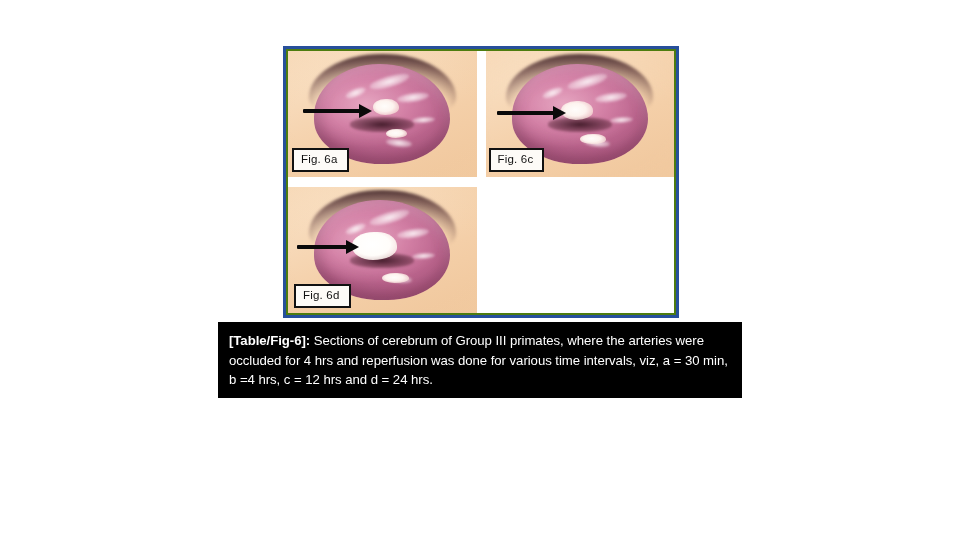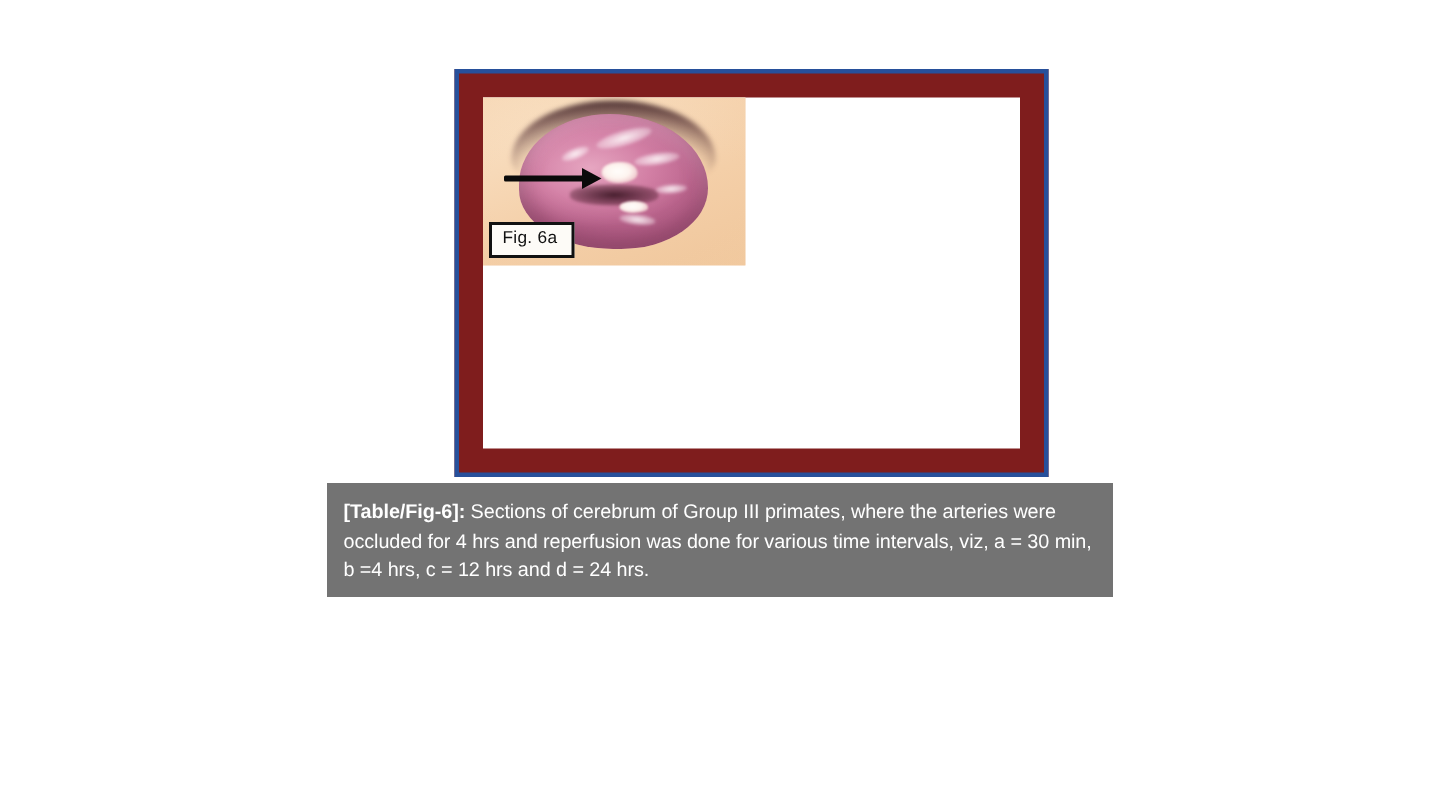--- a/index.html
+++ b/index.html
@@ -17,23 +17,22 @@
 
   
   #figure-panel {
     position: absolute;
     left: 283px;
     top: 46px;
     width: 396px;
     height: 272px;
     box-sizing: border-box;
     border: 3px solid #27509B;
-    background: #7f1d1d;
-    padding: 16px;
-    margin-left: 20px;
+    background: #4d7c0f;
+    padding: 2px;
   }
 
   #panel-grid {
     width: 100%;
     height: 100%;
     display: grid;
     grid-template-columns: 1fr 1fr;
     grid-template-rows: 1fr 1fr;
     column-gap: 9px;
     row-gap: 10px;
@@ -156,21 +155,21 @@
   }
 
   
   #caption-bar {
     position: absolute;
     left: 218px;
     top: 322px;
     width: 524px;
     height: 76px;
     box-sizing: border-box;
-    background: #737373;
+    background: #000000;
     padding: 9px 14px 8px 11px;
   }
   #caption-text {
     color: #ffffff;
     font-family: "Liberation Sans", sans-serif;
     font-size: 13.2px;
     line-height: 19.5px;
     letter-spacing: -0.05px;
   }
   #caption-text .lead { font-weight: bold; }
@@ -195,21 +194,60 @@
         <div class="lesion" style="left:52%; top:62%; width:11%; height:7%;"></div>
       </div>
       <div class="arrow" style="left:8%; top:42%; width:40%; height:14px;">
         <div class="shaft" style="width:78%;"></div>
         <div class="head" style="left:74%;"></div>
       </div>
       <div class="fig-tag" style="left:4px; bottom:5px;">Fig. 6a</div>
     </div>
 
 
-
+    <div class="figure-cell">
+      <div class="specimen-photo">
+        <div class="specimen-rim"></div>
+        <div class="specimen-body"></div>
+        <div class="specimen-fissure"></div>
+        <div class="gloss g1"></div>
+        <div class="gloss g2"></div>
+        <div class="gloss g3"></div>
+        <div class="gloss g4"></div>
+        <div class="gloss g5"></div>
+        <div class="lesion" style="left:40%; top:40%; width:17%; height:15%;"></div>
+        <div class="lesion" style="left:50%; top:66%; width:14%; height:8%;"></div>
+      </div>
+      <div class="arrow" style="left:6%; top:44%; width:40%; height:14px;">
+        <div class="shaft" style="width:78%;"></div>
+        <div class="head" style="left:74%;"></div>
+      </div>
+      <div class="fig-tag" style="left:3px; bottom:5px;">Fig. 6c</div>
+    </div>
+
+    <div class="figure-cell">
+      <div class="specimen-photo">
+        <div class="specimen-rim"></div>
+        <div class="specimen-body"></div>
+        <div class="specimen-fissure"></div>
+        <div class="gloss g1"></div>
+        <div class="gloss g2"></div>
+        <div class="gloss g3"></div>
+        <div class="gloss g4"></div>
+        <div class="gloss g5"></div>
+        <div class="lesion" style="left:34%; top:36%; width:24%; height:22%;
+                    background: radial-gradient(ellipse at 45% 45%, #ffffff 0%, #fffdfa 50%, rgba(253,243,236,0.82) 78%, rgba(250,226,216,0) 100%);"></div>
+        <div class="lesion" style="left:50%; top:68%; width:14%; height:8%;"></div>
+      </div>
+      <div class="arrow" style="left:5%; top:42%; width:36%; height:14px;">
+        <div class="shaft" style="width:76%;"></div>
+        <div class="head" style="left:72%;"></div>
+      </div>
+      <div class="fig-tag" style="left:6px; bottom:5px;">Fig. 6d</div>
+    </div>
 
   </div>
 </div>
 
 <div id="caption-bar">
   <div id="caption-text">
     <span class="lead">[Table/Fig-6]:</span><span> Sections of cerebrum of  Group III primates, where the arteries were occluded for 4 hrs and reperfusion was done for various time intervals, viz, a = 30 min, b =4 hrs, c = 12 hrs and d = 24 hrs.</span>
   </div>
 </div>
 

